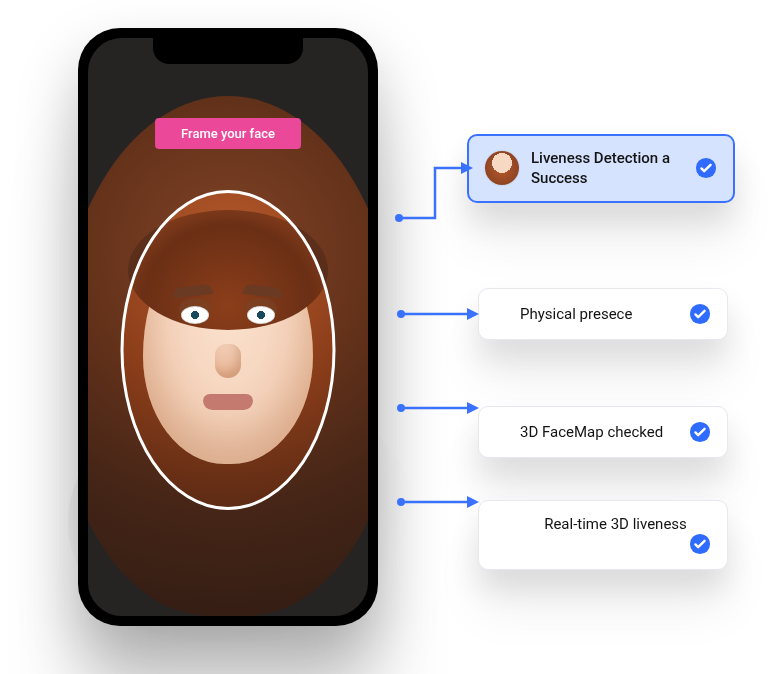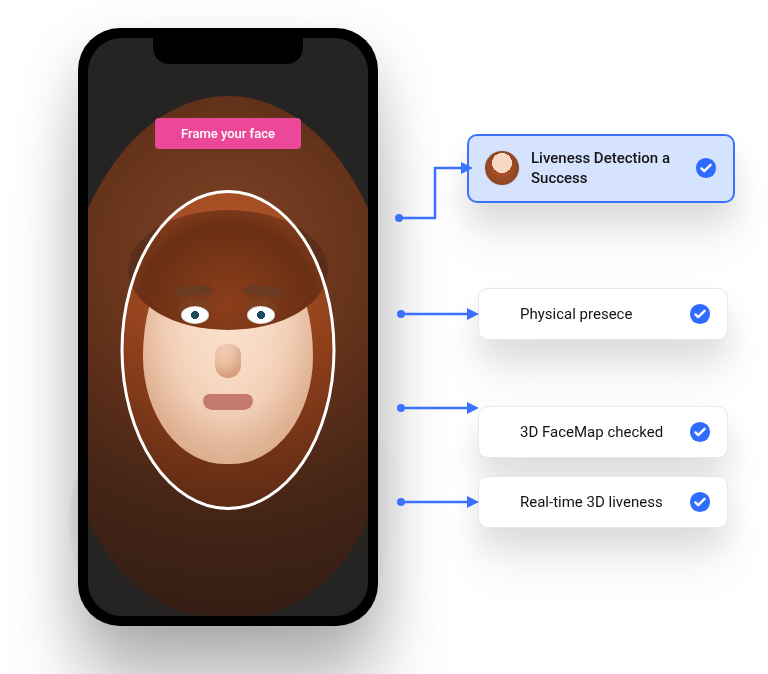--- a/index.html
+++ b/index.html
@@ -202,21 +202,21 @@
     left: 478px;
     padding-left: 41px;
   }
   .card-sub .title {
     font-size: 15px;
     font-weight: 400;
     color: #141414;
   }
   .card-sub.c1 { top: 288px; }
   .card-sub.c2 { top: 382px; margin-top: 24px; }
-  .card-sub.c3 { top: 476px; }
+  .card-sub.c3 { top: 500px; flex-direction: column; }
 
   
   .arrow {
     position: absolute;
     pointer-events: none;
   }
   .arrow line, .arrow path { stroke:#3a72ff; stroke-width:2.5; fill:none; }
   .arrow polygon { fill:#3a72ff; }
 
 </style>

